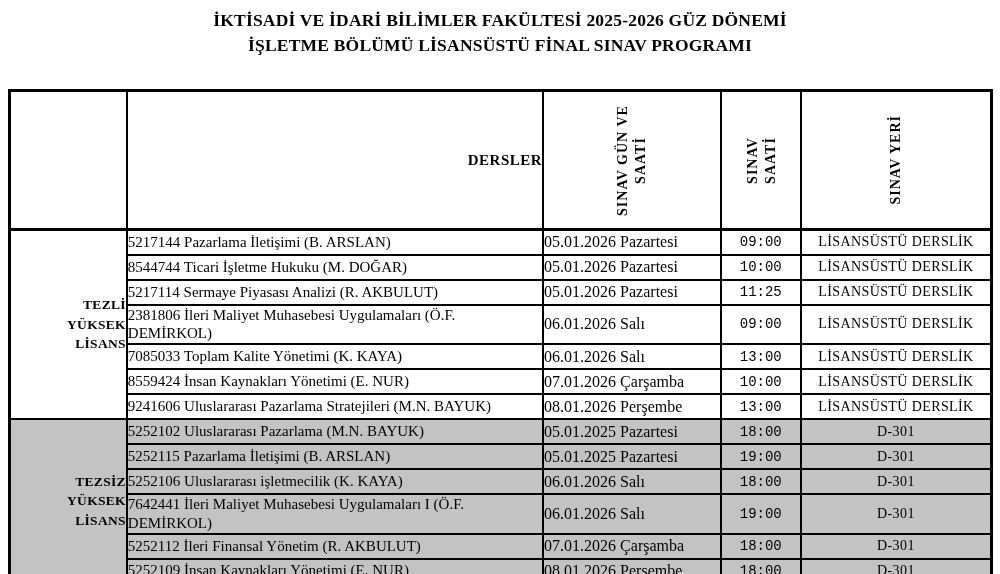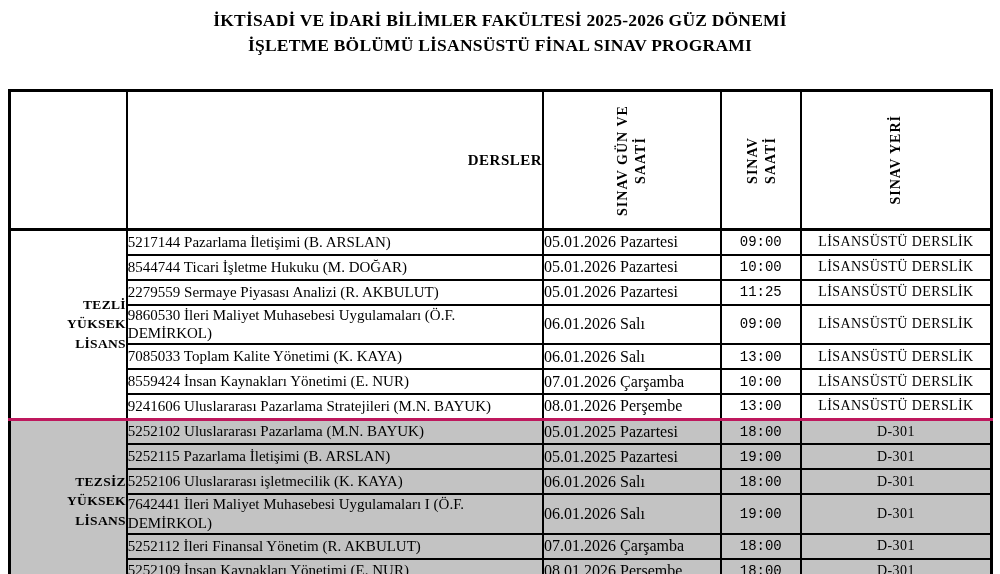--- a/index.html
+++ b/index.html
@@ -93,21 +93,21 @@
   }
   td.place-cell {
     font-size: 14px;
     text-align: center;
     letter-spacing: 0.4px;
     font-family: Liberation Serif, serif;
   }
   tr.row { height: 25px; }
   tr.row-tall { height: 38px; }
   tr.gray td { background: #c3c3c3; }
-  tr.section-start td { border-top: 3px solid #be185d; margin-top: 16px; }
+  tr.section-start td { border-top: 1px solid #be185d; margin-top: 16px; }
 </style>
 </head>
 <body>
 
 <div class="page">
 
   <div class="title">
     <div>İKTİSADİ VE İDARİ BİLİMLER FAKÜLTESİ 2025-2026 GÜZ DÖNEMİ</div>
     <div>İŞLETME BÖLÜMÜ LİSANSÜSTÜ FİNAL SINAV PROGRAMI</div>
   </div>
@@ -152,27 +152,27 @@
       <td class="time-cell">09:00</td>
       <td class="place-cell">LİSANSÜSTÜ DERSLİK</td>
     </tr>
     <tr class="row">
       <td class="course-cell">8544744 Ticari İşletme Hukuku (M. DOĞAR)</td>
       <td class="date-cell">05.01.2026 Pazartesi</td>
       <td class="time-cell">10:00</td>
       <td class="place-cell">LİSANSÜSTÜ DERSLİK</td>
     </tr>
     <tr class="row">
-      <td class="course-cell">2279559 Sermaye Piyasası Analizi (R. AKBULUT)</td>
+      <td class="course-cell">5217114 Sermaye Piyasası Analizi (R. AKBULUT)</td>
       <td class="date-cell">05.01.2026 Pazartesi</td>
       <td class="time-cell">11:25</td>
       <td class="place-cell">LİSANSÜSTÜ DERSLİK</td>
     </tr>
     <tr class="row-tall">
-      <td class="course-cell">9860530 İleri Maliyet Muhasebesi Uygulamaları (Ö.F. DEMİRKOL)</td>
+      <td class="course-cell">2381806 İleri Maliyet Muhasebesi Uygulamaları (Ö.F. DEMİRKOL)</td>
       <td class="date-cell">06.01.2026 Salı</td>
       <td class="time-cell">09:00</td>
       <td class="place-cell">LİSANSÜSTÜ DERSLİK</td>
     </tr>
     <tr class="row">
       <td class="course-cell">7085033 Toplam Kalite Yönetimi (K. KAYA)</td>
       <td class="date-cell">06.01.2026 Salı</td>
       <td class="time-cell">13:00</td>
       <td class="place-cell">LİSANSÜSTÜ DERSLİK</td>
     </tr>

